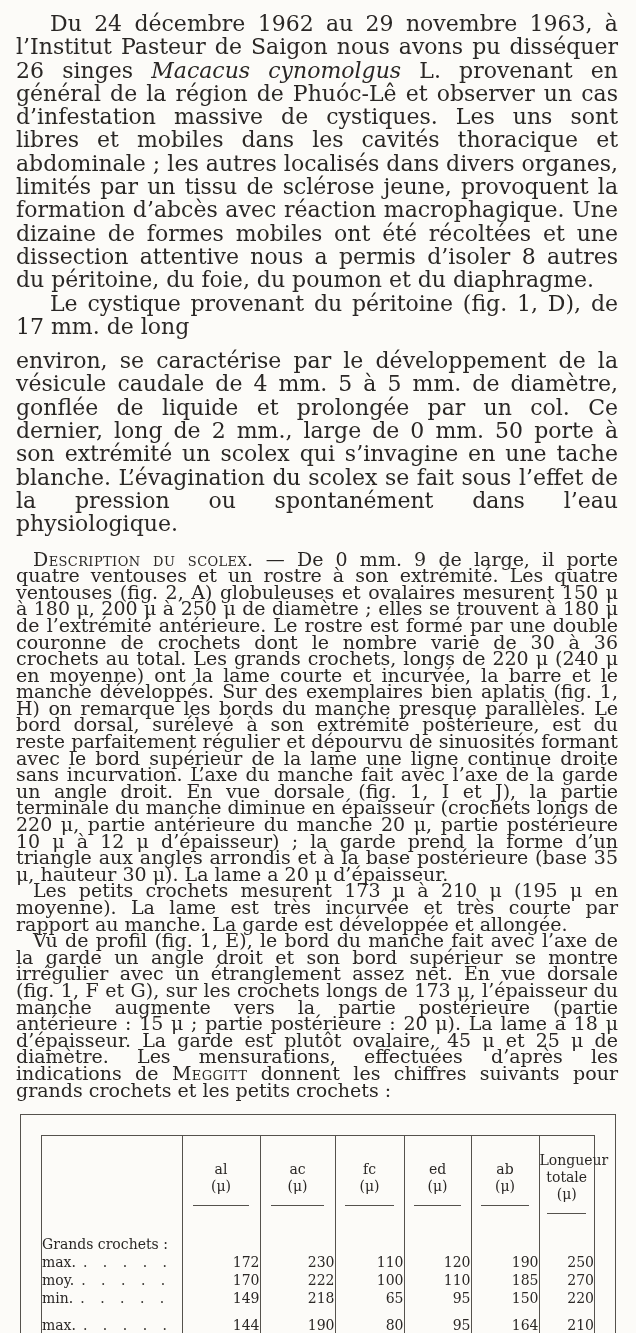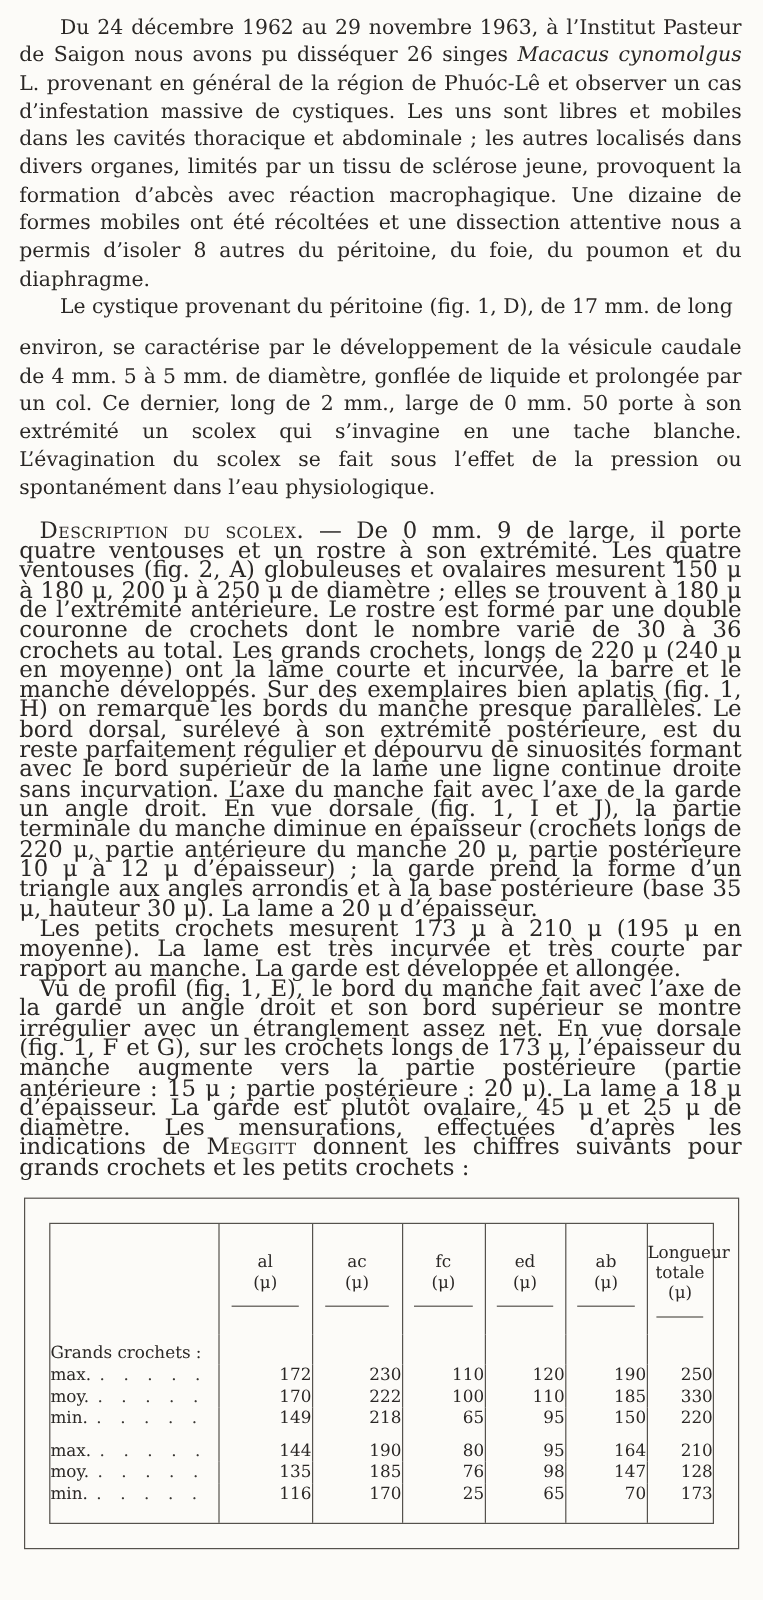--- a/index.html
+++ b/index.html
@@ -9,21 +9,21 @@
     font-family:"DejaVu Serif","Liberation Serif",serif;
     color:#2a2725;
   }
   .page{
     box-sizing:border-box;
     width:636px;height:1333px;
     padding:12px 18px 0 16px;
   }
   p{margin:0;}
   .lg{
-    font-size:17px;line-height:23.3px;
+    font-size:22px;line-height:23.3px;
     text-align:justify;
   }
   .sm{
     font-size:19px;line-height:16.6px;
     text-align:justify;
   }
   .ind{text-indent:34px;}
   .ind-sm{text-indent:17px;}
   .gap-top{margin-top:11px;}
   .smstart{margin-top:15px;}
@@ -128,21 +128,21 @@
           <td class="d">190</td>
           <td class="d">250</td>
         </tr>
         <tr class="datarow">
           <td class="lbl rowlbl"><span class="rlab">moy.</span><span class="dots">. . . . .</span></td>
           <td class="d">170</td>
           <td class="d">222</td>
           <td class="d">100</td>
           <td class="d">110</td>
           <td class="d">185</td>
-          <td class="d">330</td>
+          <td class="d">270</td>
         </tr>
         <tr class="datarow lastrow">
           <td class="lbl rowlbl"><span class="rlab">min.</span><span class="dots">. . . . .</span></td>
           <td class="d">149</td>
           <td class="d">218</td>
           <td class="d">65</td>
           <td class="d">95</td>
           <td class="d">150</td>
           <td class="d">220</td>
         </tr>

